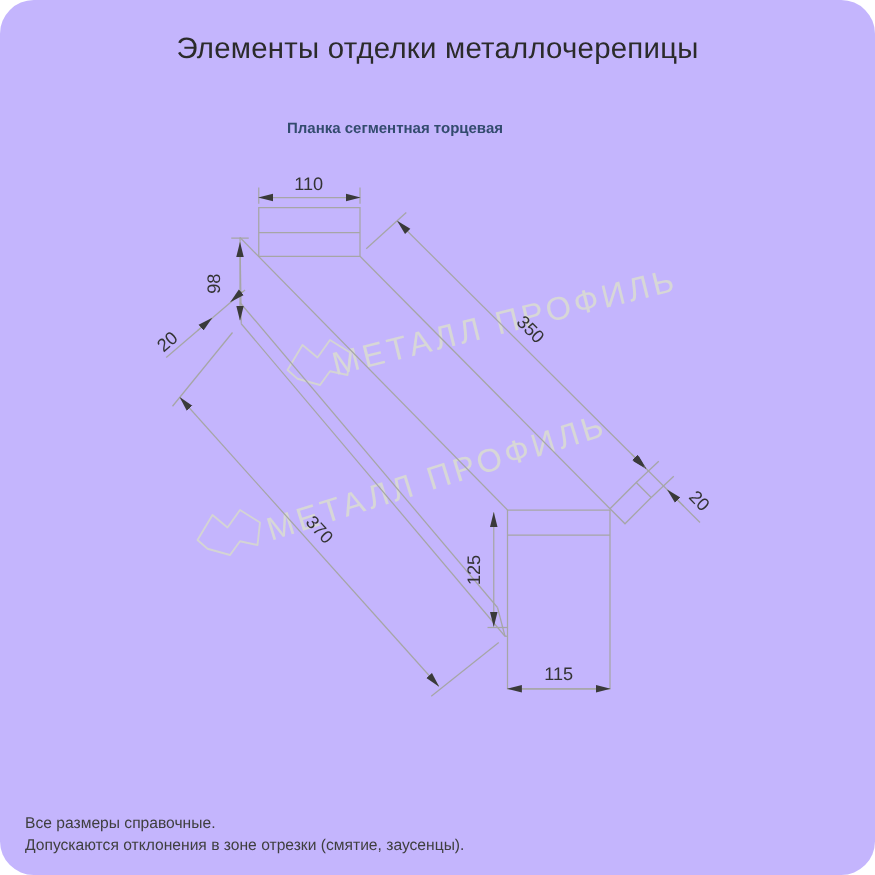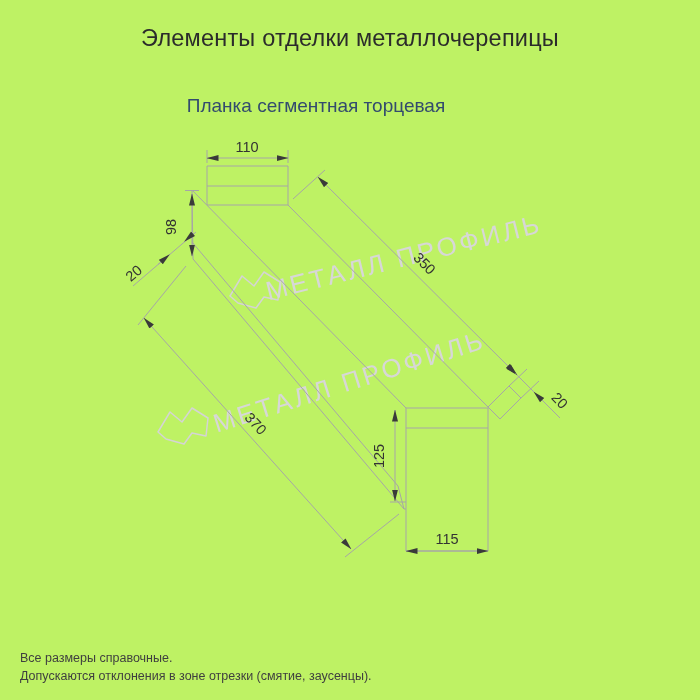--- a/index.html
+++ b/index.html
@@ -1,21 +1,21 @@
 <!DOCTYPE html>
 <html><head>
 <meta charset="utf-8">
 <style>
   html,body{margin:0;padding:0;background:#ffffff;}
-  .page{position:relative;width:700px;height:700px;background:#bef264;overflow:hidden;
-        font-family:"Liberation Sans",sans-serif;}
+  .page{position:relative;width:700px;height:700px;background:#c4b5fd;overflow:hidden;
+        font-family:"Liberation Sans",sans-serif;border-radius:27px;}
   .title{position:absolute;left:0;top:25px;width:700px;text-align:center;
          font-size:23.5px;letter-spacing:0.2px;color:#2b2b2b;font-weight:400;}
   .subtitle{position:absolute;left:0;width:632px;text-align:center;
-            font-size:19px;color:#334b6e;font-weight:400;}
+            font-size:12px;color:#334b6e;font-weight:700;}
   .subtitle.l1{top:95px;}
   .subtitle.l2{top:114px;}
   .notes{position:absolute;left:20px;font-size:12.5px;color:#3f3f3f;}
   .notes.n1{top:651px;}
   .notes.n2{top:669px;}
   svg.drawing{position:absolute;left:0;top:0;width:700px;height:700px;}
   svg text.dim{font-family:"Liberation Sans",sans-serif;font-size:14.5px;fill:#333333;}
   svg text.wm{font-family:"Liberation Sans",sans-serif;font-size:26px;fill:#d7d7d7;letter-spacing:3px;}
   svg .obj{stroke:#a6a6a6;stroke-width:1;fill:none;}
   svg .dimln{stroke:#a6a6a6;stroke-width:1;fill:none;}

